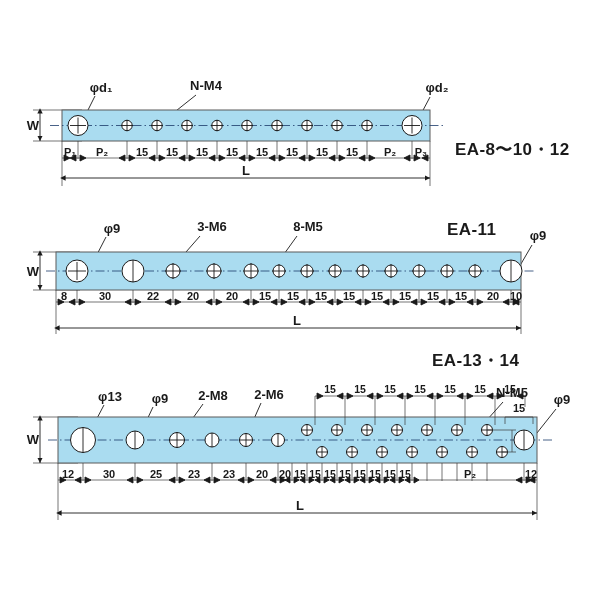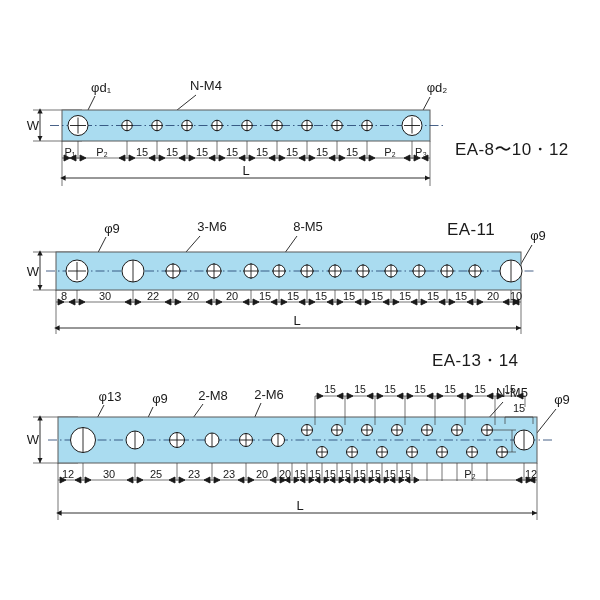--- a/index.html
+++ b/index.html
@@ -3,21 +3,21 @@
 <meta charset="utf-8">
 <style>
   html,body{margin:0;padding:0;}
   body{
     width:600px;height:600px;
     background:#ffffff;
     font-family:"Liberation Sans", sans-serif;
     overflow:hidden;
     position:relative;
   }
-  #stage{position:absolute;left:0;top:0;width:600px;height:600px;}
+  #stage{position:absolute;left:0;top:0;width:600px;height:600px;font-weight:bold;}
   svg{display:block;}
   text{font-family:"Liberation Sans", sans-serif; fill:#1a1a1a;}
   .dimtxt{font-size:11px;}
   .dimtxt-sm{font-size:10.5px;}
   .leadtxt{font-size:13px;}
   .modeltxt{font-size:17px;letter-spacing:0.4px;}
   .wtxt{font-size:13px;}
   .ltxt{font-size:13px;}
   .ln{stroke:#1a1a1a;stroke-width:0.9;fill:none;}
   .ln-thin{stroke:#3a3a3a;stroke-width:0.7;fill:none;}

